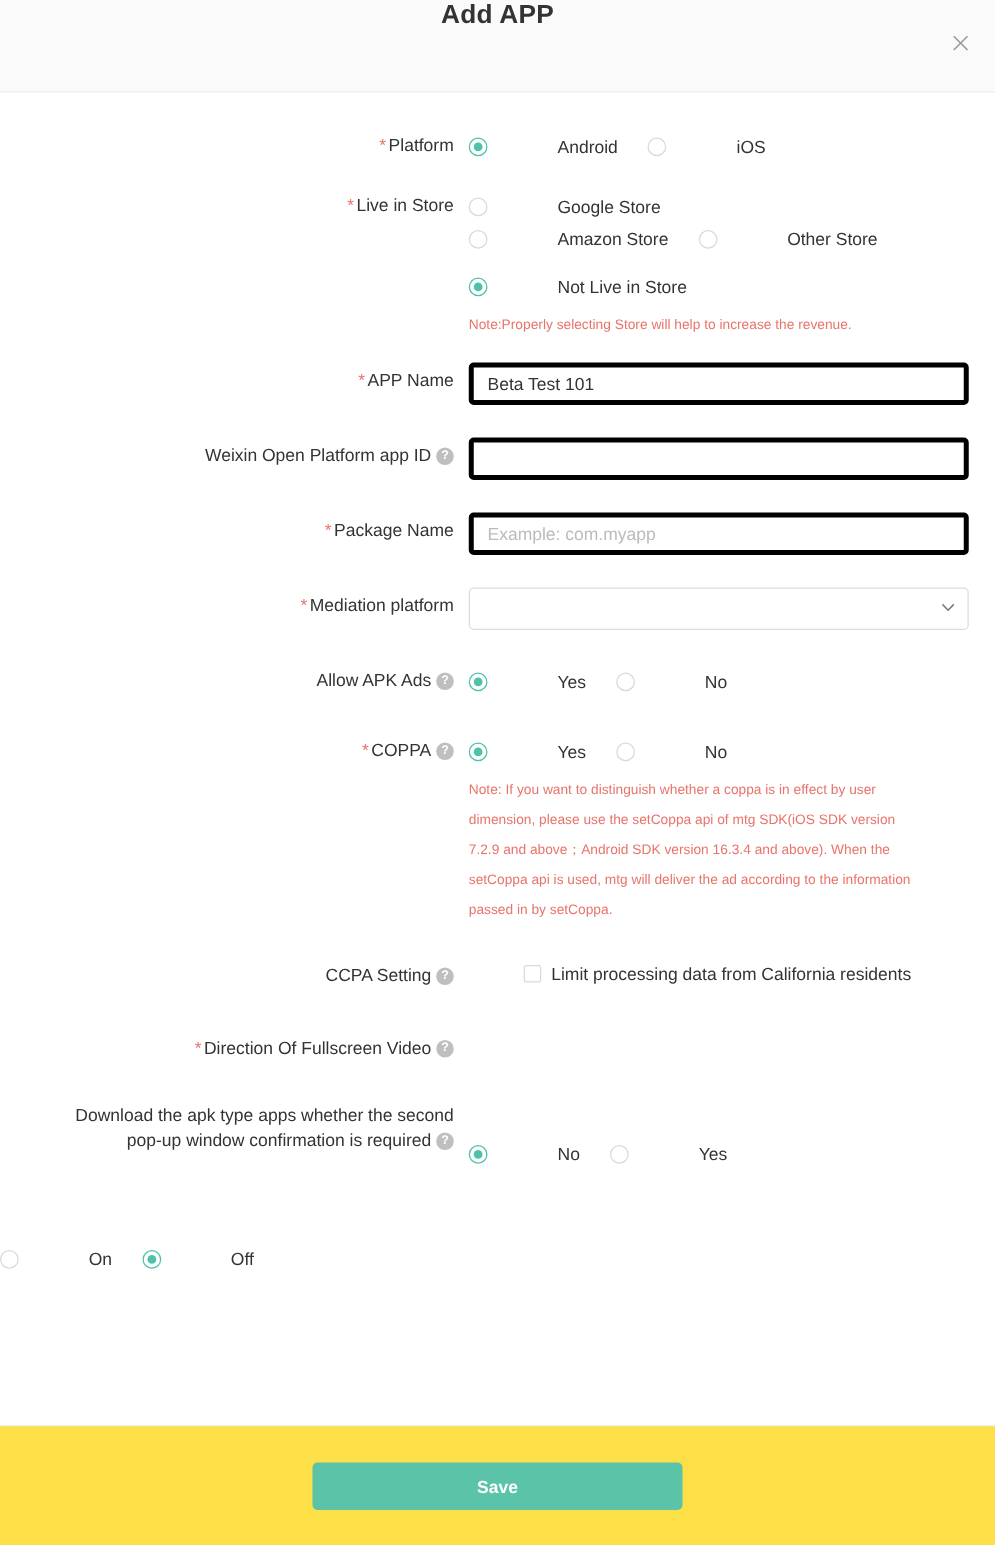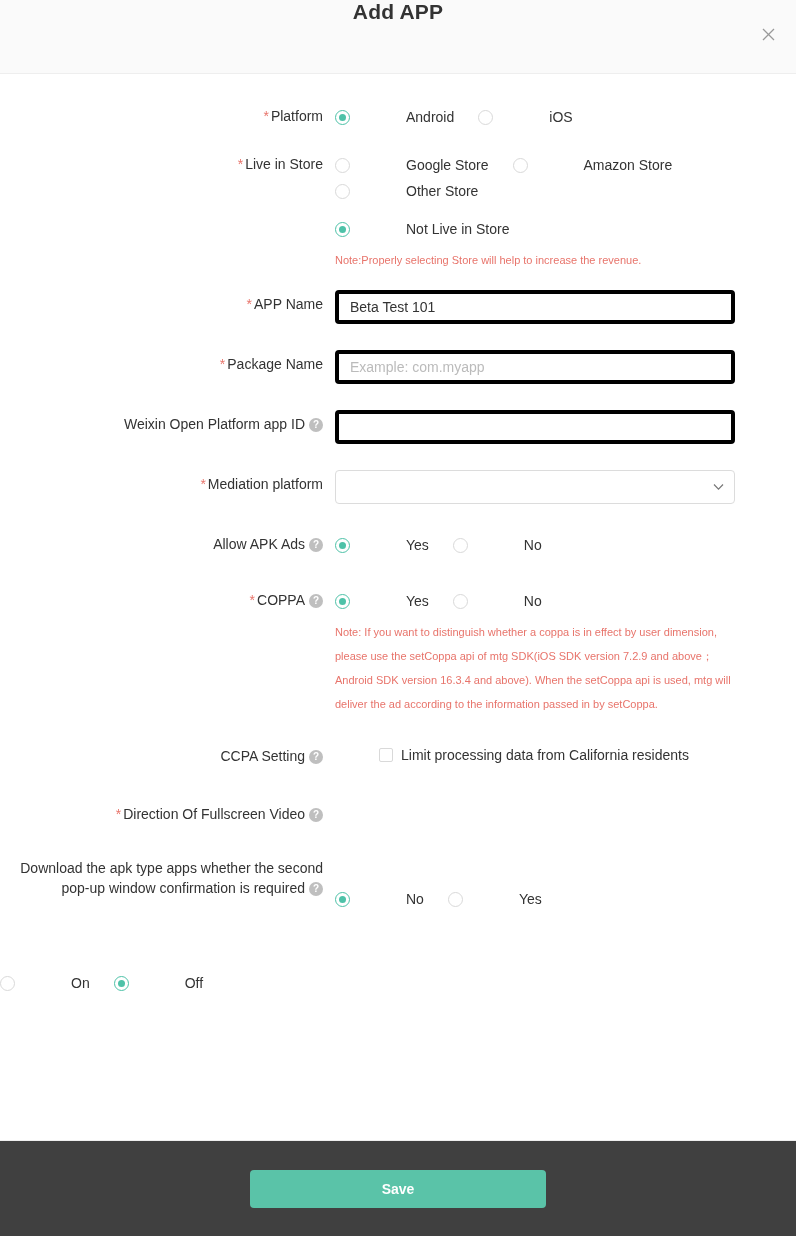--- a/index.html
+++ b/index.html
@@ -60,20 +60,21 @@
   }
   .form-label {
     width: 335px;
     min-width: 335px;
     text-align: right;
     padding-right: 12px;
     font-size: 14px;
     color: #333333;
     line-height: 20px;
     padding-top: 4px;
+    margin-left: 40px;
   }
   .form-label .req {
     color: #e8746b;
     margin-right: 2px;
   }
   .form-control {
     flex: 1;
     padding-top: 0;
   }
 
@@ -214,21 +215,21 @@
     flex-shrink: 0;
   }
 
   
   .modal-footer {
     position: absolute;
     left: 0;
     right: 0;
     bottom: 0;
     height: 96px;
-    background: #404040;
+    background: #fde047;
     border-top: 1px solid #eeeeee;
     display: flex;
     align-items: center;
     justify-content: center;
   }
   .save-btn {
     width: 296px;
     height: 38px;
     background: #5ac3a8;
     border: none;
@@ -311,33 +312,33 @@
     <div class="form-label">
       <span class="req">*</span><span>APP Name</span>
     </div>
     <div class="form-control">
       <input class="text-input" type="text" value="Beta Test 101" style="">
     </div>
   </div>
 
   <div class="form-row" style="margin-bottom:26px;">
     <div class="form-label">
+      <span>Weixin Open Platform app ID</span><span class="help-icon">?</span>
+    </div>
+    <div class="form-control">
+      <input class="text-input" type="text" placeholder="" style="">
+    </div>
+  </div>
+
+  <div class="form-row" style="margin-bottom:26px;">
+    <div class="form-label">
       <span class="req">*</span><span>Package Name</span>
     </div>
     <div class="form-control">
       <input class="text-input" type="text" placeholder="Example: com.myapp" style="">
-    </div>
-  </div>
-
-  <div class="form-row" style="margin-bottom:26px;">
-    <div class="form-label">
-      <span>Weixin Open Platform app ID</span><span class="help-icon">?</span>
-    </div>
-    <div class="form-control">
-      <input class="text-input" type="text" placeholder="" style="">
     </div>
   </div>
 
   <div class="form-row" style="margin-bottom:26px;">
     <div class="form-label">
       <span class="req">*</span><span>Mediation platform</span>
     </div>
     <div class="form-control">
       <div class="select-wrap">
         <span class="sel-value"></span>

